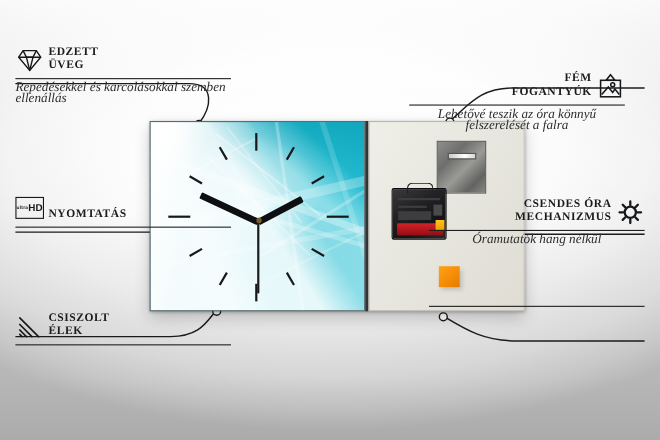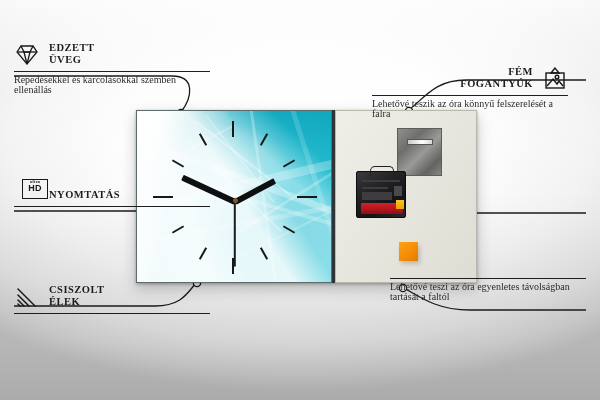--- a/index.html
+++ b/index.html
@@ -73,33 +73,33 @@
   }
   
   .dial{position:absolute;left:0;top:0;width:196px;height:173px;}
   .tick{position:absolute;background:#16181a;transform-origin:50% 50%;}
   .hand{position:absolute;background:#0d0f11;transform-origin:0% 50%;border-radius:1px;}
   .hub{position:absolute;width:5px;height:5px;border-radius:50%;background:#7a5a2a;
     left:96px;top:87px;box-shadow:0 0 1px rgba(0,0,0,.6);}
 
   
   .feat{position:absolute;width:196px;}
-  .feat .head{display:flex;align-items:flex-start;gap:9px;}
+  .feat .head{display:flex;align-items:flex-start;gap:4px;}
   .feat.right .head{flex-direction:row-reverse;}
   .feat .title{font-size:10.5px;line-height:12px;letter-spacing:.5px;
     font-weight:bold;color:#1c1c1c;text-transform:uppercase;}
   .feat.left .title{text-align:left;}
   .feat.right .title{text-align:right;}
   .feat .rule{height:1px;background:#1e1e1e;margin:3px 0 3px 0;width:100%;}
-  .feat .desc{font-size:10px;line-height:9.6px;color:#2b2b2b;}
-  .feat.right .desc{text-align:left;}
+  .feat .desc{font-size:12px;line-height:9.6px;color:#2b2b2b;font-style:italic;}
+  .feat.right .desc{text-align:center;}
   .ico{flex:0 0 auto;width:26px;height:26px;position:relative;}
   .ico svg{display:block;width:26px;height:26px;}
   .hd-box{width:26px;height:20px;border:1.6px solid #16181a;box-sizing:border-box;
-    display:flex;flex-direction:column;align-items:center;justify-content:flex-start;line-height:1;margin-top:2px;margin-left:8px;}
+    display:flex;align-items:center;justify-content:flex-end;line-height:1;margin-top:2px;}
   .hd-box .u{font-size:4.4px;font-weight:bold;letter-spacing:.2px;color:#16181a;font-family:"Liberation Sans",sans-serif;}
   .hd-box .h{font-size:9px;font-weight:bold;letter-spacing:.2px;color:#16181a;font-family:"Liberation Sans",sans-serif;}
 </style>
 </head>
 <body>
 
 <div id="stage">
 
   <svg id="lines" viewBox="0 0 600 400">
     <g fill="none" stroke="#1b1b1b" stroke-width="1.3">
@@ -237,19 +237,35 @@
           <circle cx="15" cy="11" r="1.8"></circle>
         </g>
           </svg>
       </span>
       <span class="title"><span>FÉM</span><br><span>FOGANTYÚK</span></span>
     </div>
     <div class="rule"></div>
     <div class="desc">Lehetővé teszik az óra könnyű felszerelését a falra</div>
   </div>
 
+  <div class="feat right" style="left:390px;top:180px;">
+    <div class="head">
+      <span class="ico">
+        <svg viewBox="0 0 26 26">
+            <g fill="none" stroke="#16181a" stroke-width="2.1" stroke-linecap="round">
+          <path d="M13 3.2 v3.4 M13 19.4 v3.4 M3.2 13 h3.4 M19.4 13 h3.4
+                   M6.1 6.1 l2.4 2.4 M17.5 17.5 l2.4 2.4
+                   M19.9 6.1 l-2.4 2.4 M8.5 17.5 l-2.4 2.4"></path>
+          <circle cx="13" cy="13" r="5.1"></circle>
+        </g>
+          </svg>
+      </span>
+      <span class="title"><span>CSENDES ÓRA</span><br><span>MECHANIZMUS</span></span>
+    </div>
+    <div class="rule"></div>
+    <div class="desc">Óramutatók hang nélkül</div>
+  </div>
 
   <div class="feat right" style="left:390px;top:275px;">
     <div class="rule"></div>
-    <div class="desc">Lehetővé teszi az óra egyenletes távolságban tartását a faltól</div>
   </div>
 
 </div>
 
 </body></html>

